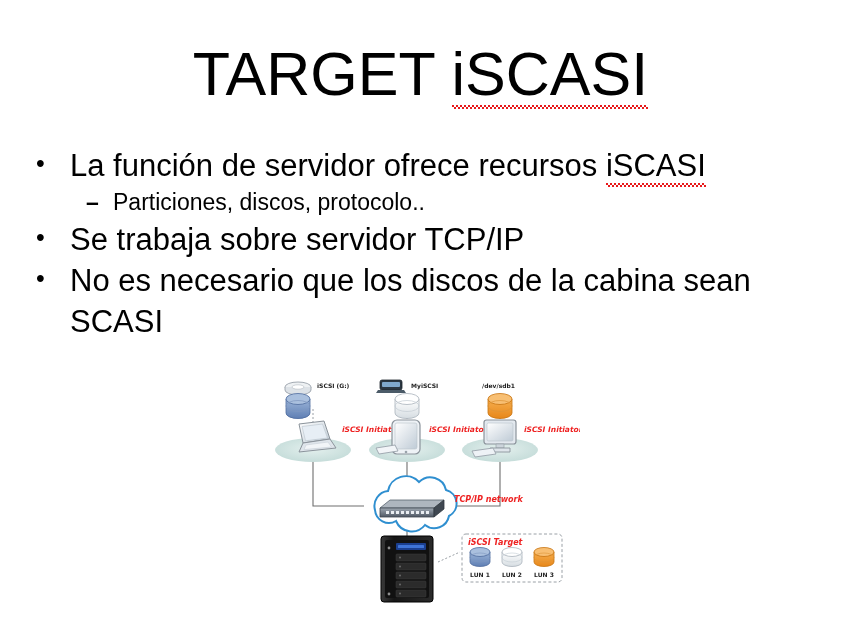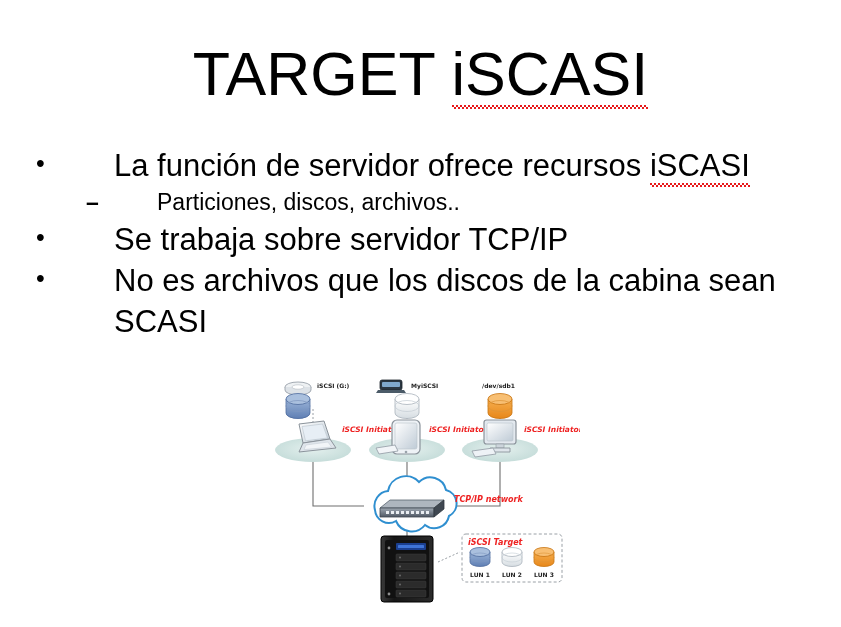--- a/index.html
+++ b/index.html
@@ -86,21 +86,21 @@
     margin-left: 50px;
     margin-bottom: 2px;
   }
   .lvl2 .marker {
     width: 27px;
     flex: 0 0 27px;
     font-size: 23px;
     font-weight: 700;
     line-height: 1.34;
   }
-  .btext { flex: 1 1 auto; margin-left: 44px; }
+  .btext { flex: 1 1 auto; }
 
   
   .diagram {
     position: absolute;
     left: 272px;
     top: 366px;
     width: 308px;
     height: 240px;
   }
   .diagram svg { display: block; }
@@ -116,31 +116,31 @@
 
   <div class="body">
 
     <div class="bullet-row lvl1">
       <span class="marker">•</span>
       <span class="btext"><span>La función de servidor ofrece recursos </span><span class="spell">iSCASI</span></span>
     </div>
 
     <div class="bullet-row lvl2">
       <span class="marker">–</span>
-      <span class="btext">Particiones, discos, archivos..</span>
+      <span class="btext">Particiones, discos, protocolo..</span>
     </div>
 
     <div class="bullet-row lvl1">
       <span class="marker">•</span>
       <span class="btext">Se trabaja sobre servidor TCP/IP</span>
     </div>
 
     <div class="bullet-row lvl1">
       <span class="marker">•</span>
-      <span class="btext">No es archivos que los discos de la cabina sean SCASI</span>
+      <span class="btext">No es necesario que los discos de la cabina sean SCASI</span>
     </div>
 
   </div>
 
   <div class="diagram">
     <svg width="308" height="240" viewBox="0 0 308 240" xmlns="http://www.w3.org/2000/svg">
       <defs>
         <linearGradient id="gBlue" x1="0" y1="0" x2="0" y2="1">
           <stop offset="0" stop-color="#9bb4d8"></stop>
           <stop offset="1" stop-color="#5f7fb4"></stop>

